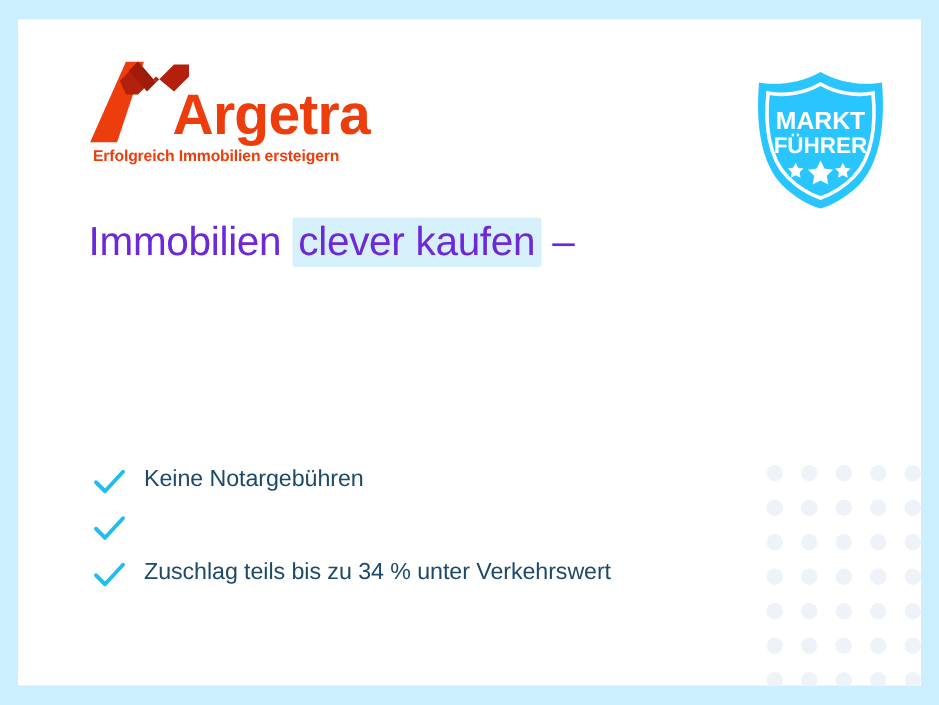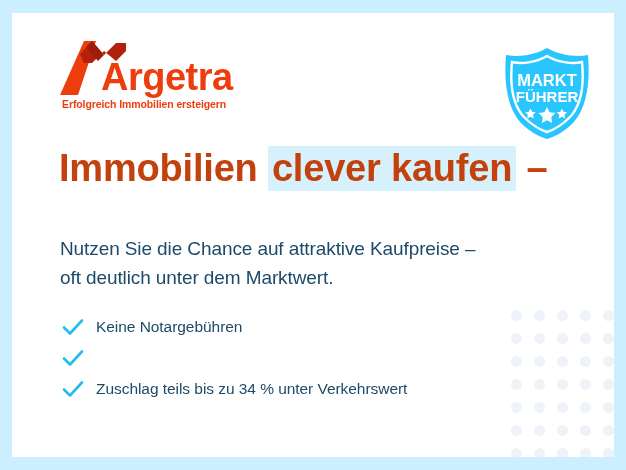--- a/index.html
+++ b/index.html
@@ -60,21 +60,21 @@
   }
   #logo-mark {
     position: absolute;
     left: 0;
     top: 0;
     width: 70px;
     height: 54px;
   }
   #logo-wordmark {
     position: absolute;
-    left: 43px;
+    left: 57px;
     top: 17px;
     font-size: 38px;
     font-weight: bold;
     letter-spacing: -0.5px;
     color: #EE3D0C;
     line-height: 1;
     white-space: nowrap;
   }
   #logo-tagline {
     position: absolute;
@@ -96,23 +96,23 @@
     height: 96px;
   }
   #badge svg { display: block; }
 
   
   #headline {
     position: absolute;
     left: 47px;
     top: 131px;
     width: 500px;
-    font-size: 38px;
-    font-weight: bold;
-    color: #c2410c;
+    font-size: 27px;
+    font-weight: normal;
+    color: #6d28d9;
     line-height: 1.28;
     letter-spacing: -0.2px;
   }
   #headline .hl {
     background: #D6F1FB;
     padding: 1px 4px 2px 4px;
     border-radius: 2px;
   }
 
   
@@ -130,21 +130,20 @@
 
   
   #bullets {
     position: absolute;
     left: 50px;
     top: 298px;
     width: 470px;
   }
   .bullet-row {
     display: flex;
-    align-items: center;
     height: 31px;
   }
   .bullet-check {
     width: 26px;
     height: 20px;
     flex: 0 0 26px;
     display: flex;
     align-items: center;
   }
   .bullet-check svg { display: block; }
@@ -223,24 +222,20 @@
           <path d="M48 62 l2.6 5.3 5.8 .8 -4.2 4.1 1 5.8 -5.2-2.7 -5.2 2.7 1-5.8 -4.2-4.1 5.8-.8 Z"></path>
           <path d="M64 65 l1.9 3.9 4.3 .6 -3.1 3 .7 4.3 -3.8-2 -3.8 2 .7-4.3 -3.1-3 4.3-.6 Z" transform="translate(0,-2) scale(0.85) translate(10,12)"></path>
         </g>
       </svg>
     </div>
 
     <div id="headline">
       <span>Immobilien </span><span class="hl">clever kaufen</span><span> –</span><br>
     </div>
 
-    <div id="subheadline">
-      <span>Nutzen Sie die Chance auf attraktive Kaufpreise –</span><br>
-      <span>oft deutlich unter dem Marktwert.</span>
-    </div>
 
     <div id="bullets">
         <div class="bullet-row">
           <span class="bullet-check">
             <svg width="22" height="18" viewBox="0 0 22 18">
               <path d="M2 9.5 L8 15.5 L20 2.5" fill="none" stroke="#22BDF0" stroke-width="2.6" stroke-linecap="round" stroke-linejoin="round"></path>
             </svg>
           </span>
           <span class="bullet-label">Keine Notargebühren</span>
         </div>

